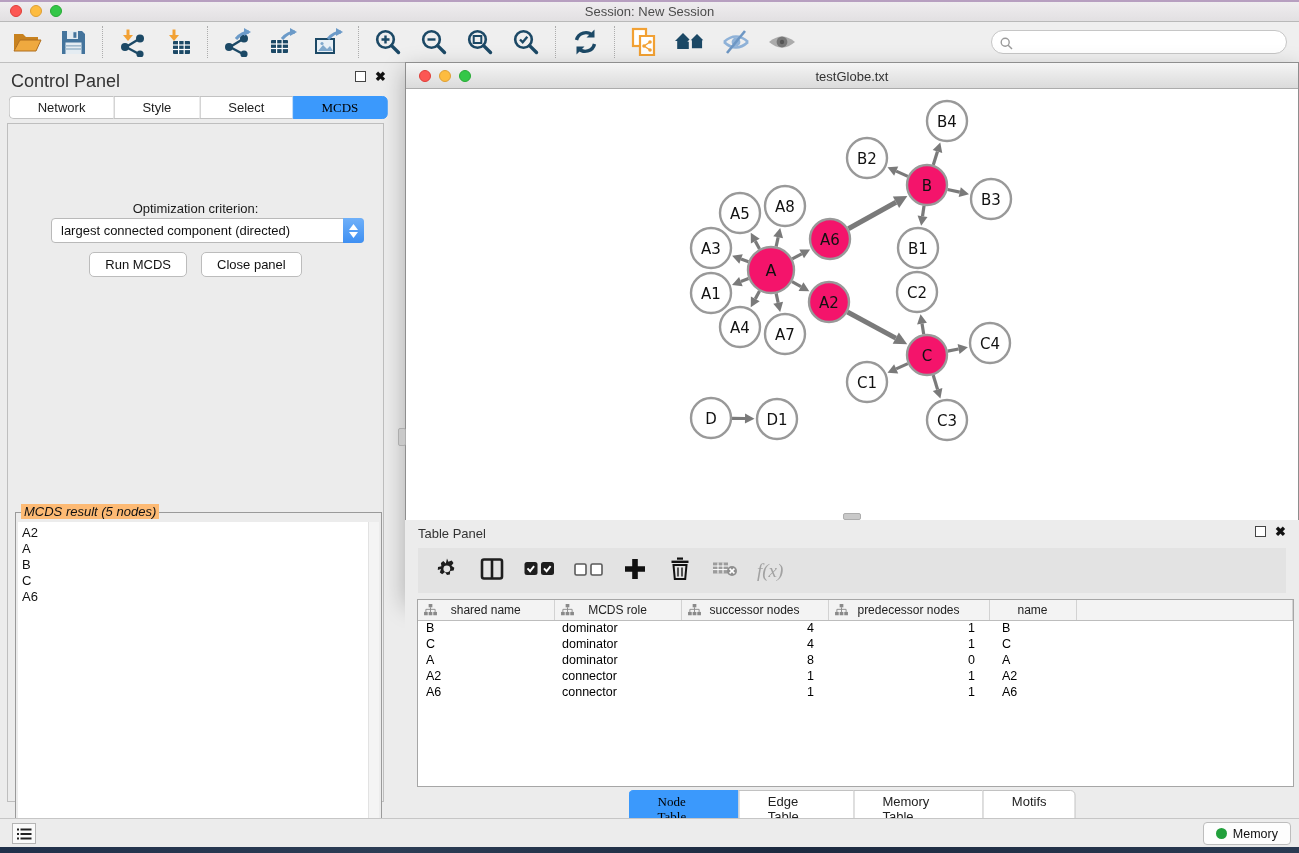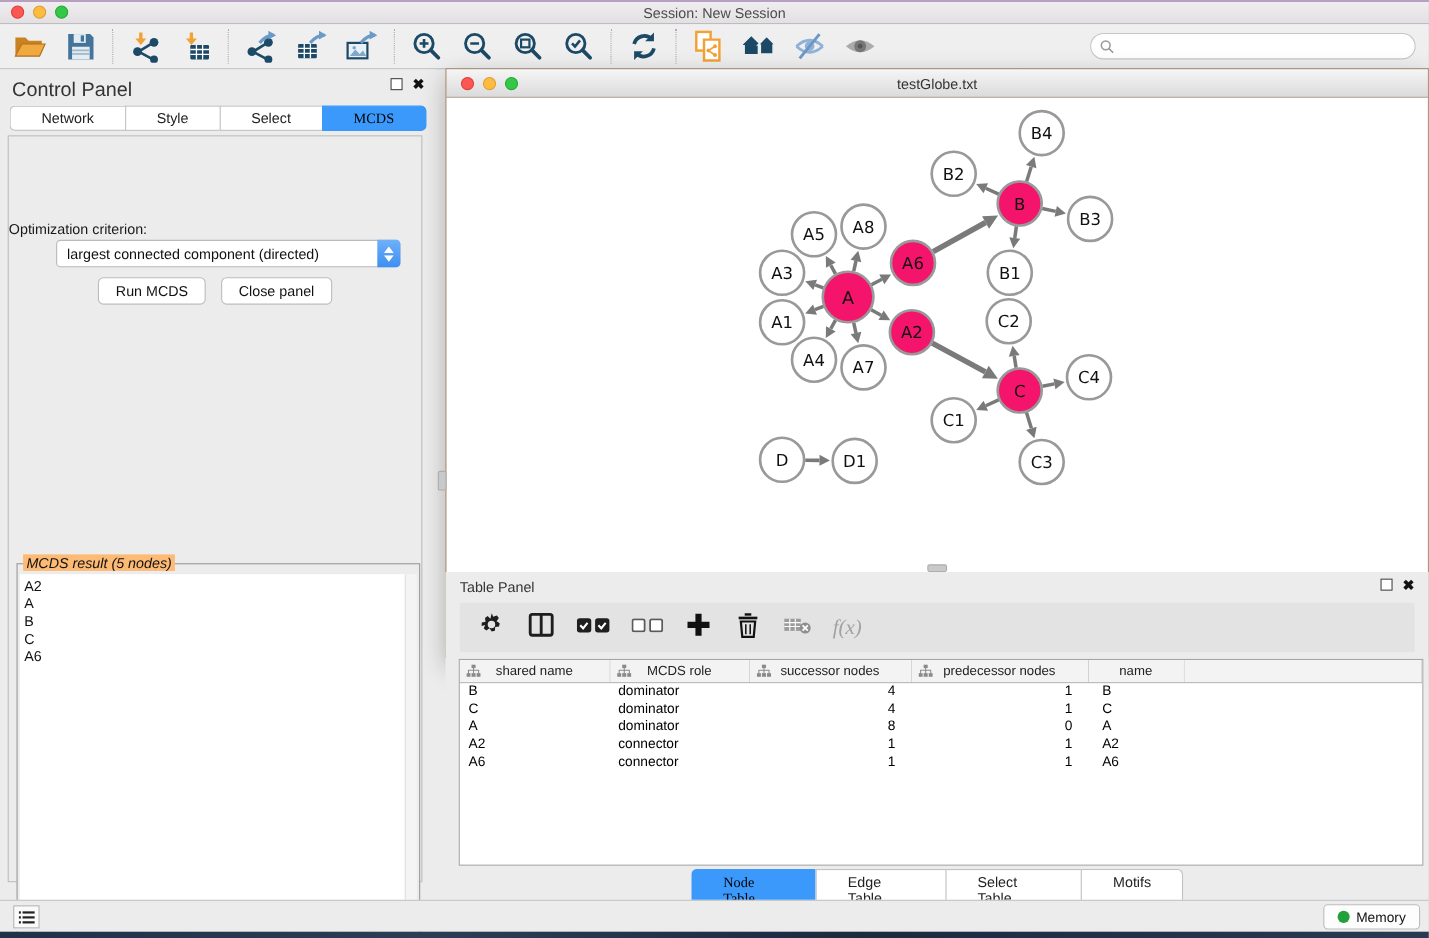--- a/index.html
+++ b/index.html
@@ -38,21 +38,21 @@
   .close-ico { font-size:13px; font-weight:bold; color:#111; line-height:11px; }
   .seg-tabs { display:flex; }
   .cp-tabs { position:absolute; left:50%; transform:translateX(-50%); top:33px; }
   .seg { border:1px solid #C2C2C2; border-right:none; background:#FFF; color:#222;
     font-size:13px; padding:3px 28px; line-height:15px; }
   .seg:first-child { border-radius:5px 0 0 5px; }
   .seg:last-child { border-radius:0 5px 5px 0; border-right:1px solid #C2C2C2; }
   .seg.sel { background:#3B99FC; border-color:#3B99FC; color:#000000;font-family:Liberation Serif, serif; }
   .cp-box { position:absolute; left:7px; top:60px; width:377px; height:679px;
     border:1px solid #BEBEBE; background:#ECECEC; }
-  .opt-label { position:absolute; left:0; right:0; top:77px; text-align:left; font-size:13px; color:#1A1A1A; }
+  .opt-label { position:absolute; left:0; right:0; top:77px; text-align:center; font-size:13px; color:#1A1A1A; }
   .dropdown { position:absolute; left:43px; top:94px; width:313px; height:25px; background:#FFF;
     border:1px solid #B9B9B9; border-radius:4px; font-size:13px; color:#111;
     display:flex; align-items:center; padding-left:9px; }
   .dd-stepper { position:absolute; right:-1px; top:-1px; width:21px; height:25px;
     background:linear-gradient(#6FB0F9,#3E8FF2); border-radius:0 4px 4px 0;
     display:flex; flex-direction:column; align-items:center; justify-content:center; gap:2px; }
   .dd-stepper svg { display:block; }
   .cp-btnrow { position:absolute; left:0; right:0; top:128px; display:flex; justify-content:center; gap:14px; }
   .pbtn { background:#FFF; border:1px solid #BCBCBC; border-radius:5px; font-size:13px;
     color:#111; padding:4px 15px; line-height:15px; }
@@ -631,21 +631,21 @@
               <td class="num">1</td>
               <td class="namec">A6</td>
               <td></td>
             </tr>
           </tbody>
       </table>
     </div>
     <div class="seg-tabs tp-tabs">
       <div class="seg sel">Node Table</div>
       <div class="seg">Edge Table</div>
-      <div class="seg">Select Table</div>
+      <div class="seg">Memory Table</div>
       <div class="seg">Motifs</div>
     </div>
   </div>
 
   <div class="status-bar">
     <div class="list-btn">
       <svg width="15" height="12" viewBox="0 0 15 12">
         <rect x="0" y="0.5" width="2" height="2" fill="#222"></rect>
           <rect x="3.5" y="0.5" width="11" height="2" fill="#222"></rect>
         <rect x="0" y="5" width="2" height="2" fill="#222"></rect>

